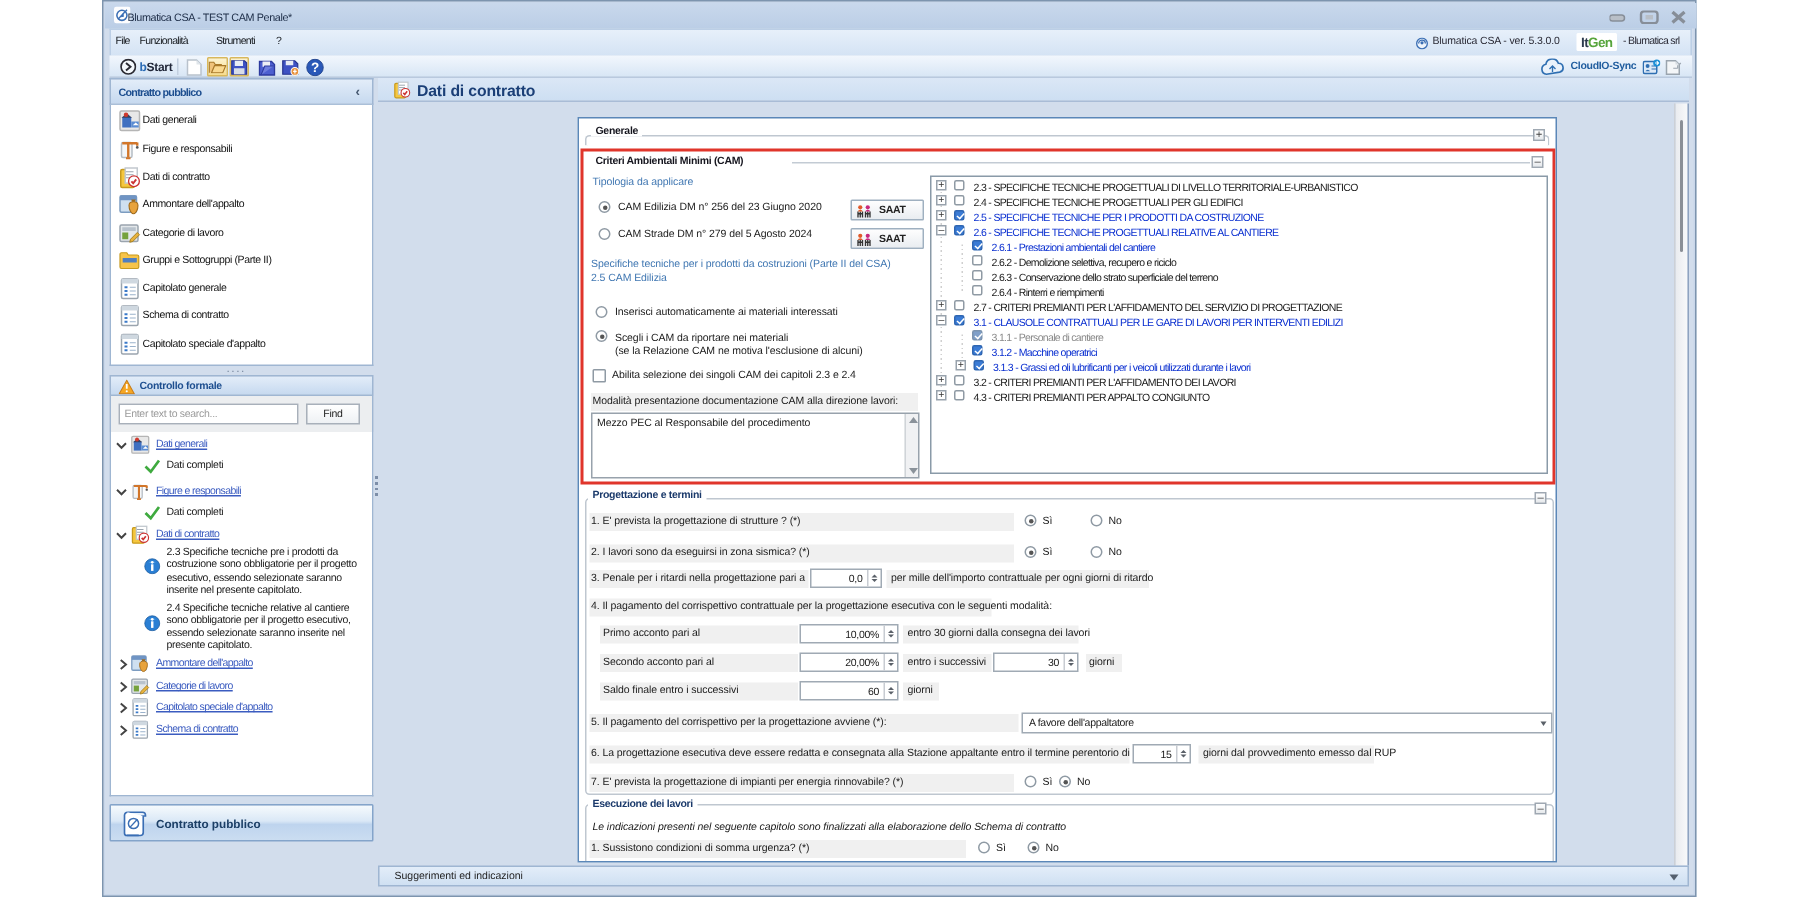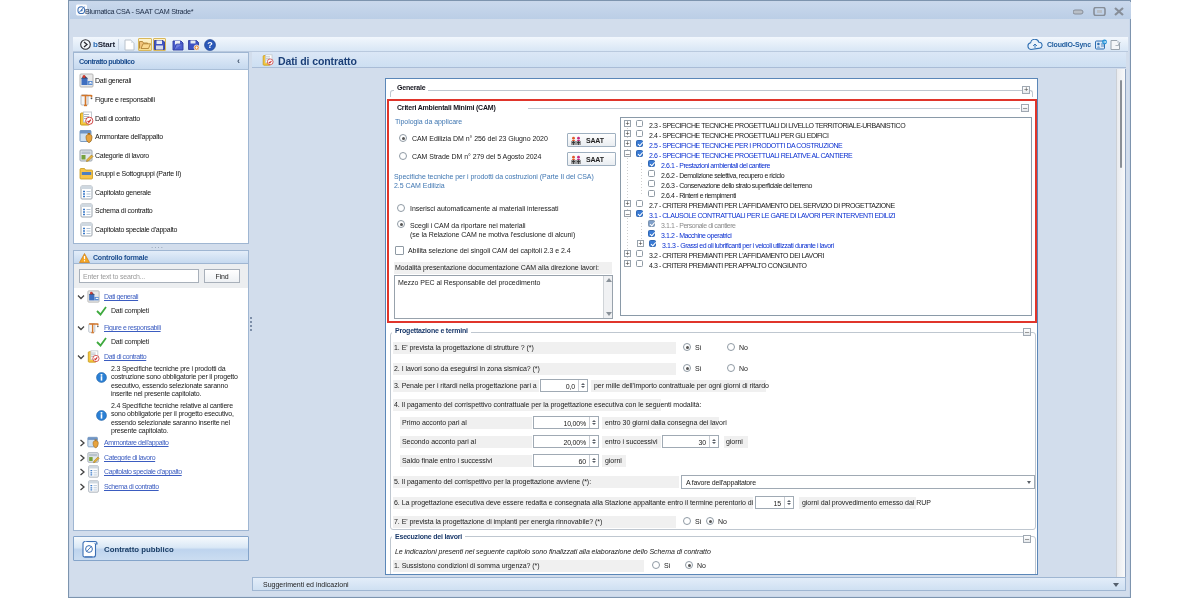--- a/index.html
+++ b/index.html
@@ -46,30 +46,44 @@
 </style></head>
 <body>
 <div id="win">
   <div id="titlebar">
     <svg class="abs" style="left:6px;top:2px" width="11" height="12" viewBox="0 0 15 15">
         <rect x="0" y="0" width="15" height="15" rx="2" fill="#fdfdfe"></rect>
         <circle cx="7.2" cy="7.8" r="4.6" fill="none" stroke="#3a6eb4" stroke-width="1.4"></circle>
         <line x1="3.8" y1="11.2" x2="11.8" y2="2.8" stroke="#3a6eb4" stroke-width="1.2"></line>
         <path d="M6 9.5 L8.5 5 L9 9 Z" fill="#3a6eb4"></path>
       </svg>
-    <div class="ttl">Blumatica CSA - SAAT CAM Strade*</div>
+    <div class="ttl">Blumatica CSA - TEST CAM Penale*</div>
     <svg class="abs" style="left:1003px;top:5px" width="52" height="9" viewBox="0 0 52 9">
       <rect x="0" y="3" width="10" height="4" rx="2" fill="#b9bfc7" stroke="#878e98" stroke-width="1"></rect>
       <rect x="21" y="0.5" width="11" height="8" rx="2" fill="none" stroke="#878e98" stroke-width="1.6"></rect>
         <rect x="24" y="3" width="5" height="3" fill="#b9bfc7"></rect>
       <g stroke="#878e98" stroke-width="2.2">
           <line x1="42" y1="1" x2="50" y2="8"></line>
           <line x1="50" y1="1" x2="42" y2="8"></line>
         </g>
     </svg>
+  </div>
+  <div id="menubar">
+    <div class="menuitem" style="left:3px">File</div>
+    <div class="menuitem" style="left:19px">Funzionalità</div>
+    <div class="menuitem" style="left:70px">Strumenti</div>
+    <div class="menuitem" style="left:110px">?</div>
+    <svg class="abs" style="left:870px;top:5px" width="8" height="8" viewBox="0 0 9 9">
+        <circle cx="4.5" cy="4.5" r="4" fill="#eef4fb" stroke="#3a6eb4" stroke-width="1"></circle>
+        <path d="M2 4.5 a2.5 2.5 0 0 1 5 0" fill="none" stroke="#3a6eb4"></path>
+        <circle cx="4.5" cy="4" r="1.2" fill="#3a6eb4"></circle>
+      </svg>
+    <div class="menuitem" style="left:881px;color:#2a2a35;letter-spacing:-0.1px">Blumatica CSA - ver. 5.3.0.0</div>
+    <div class="abs" style="left:977px;top:2px;width:27px;height:12px;background:#fff;border-radius:1px;font-size:9px;letter-spacing:-0.4px;font-weight:bold;line-height:12px;text-align:center"><span style="color:#2d3b4e">It</span><span style="color:#57a53c">Gen</span></div>
+    <div class="menuitem" style="left:1008px;color:#2a2a35">- Blumatica srl</div>
   </div>
   <div id="toolbar">
     <svg class="abs" style="left:7px;top:2px" width="11" height="11" viewBox="0 0 11 11">
         <circle cx="5.5" cy="5.5" r="4.8" fill="#f4f8fc" stroke="#2b2b33" stroke-width="1.1"></circle>
         <path d="M4 3 L7 5.5 L4 8" fill="none" stroke="#2b2b33" stroke-width="1.3"></path>
       </svg>
     <div class="abs" style="left:20px;top:3px;font-weight:bold;font-size:8px"><span style="color:#2b6cb5">b</span><span style="color:#22283a">Start</span></div>
     <div class="abs" style="left:45px;top:2px;width:1px;height:11px;background:#c3d0e0"></div>
 
     <svg class="abs" style="left:51px;top:2px" width="11" height="12" viewBox="0 0 11 12">

